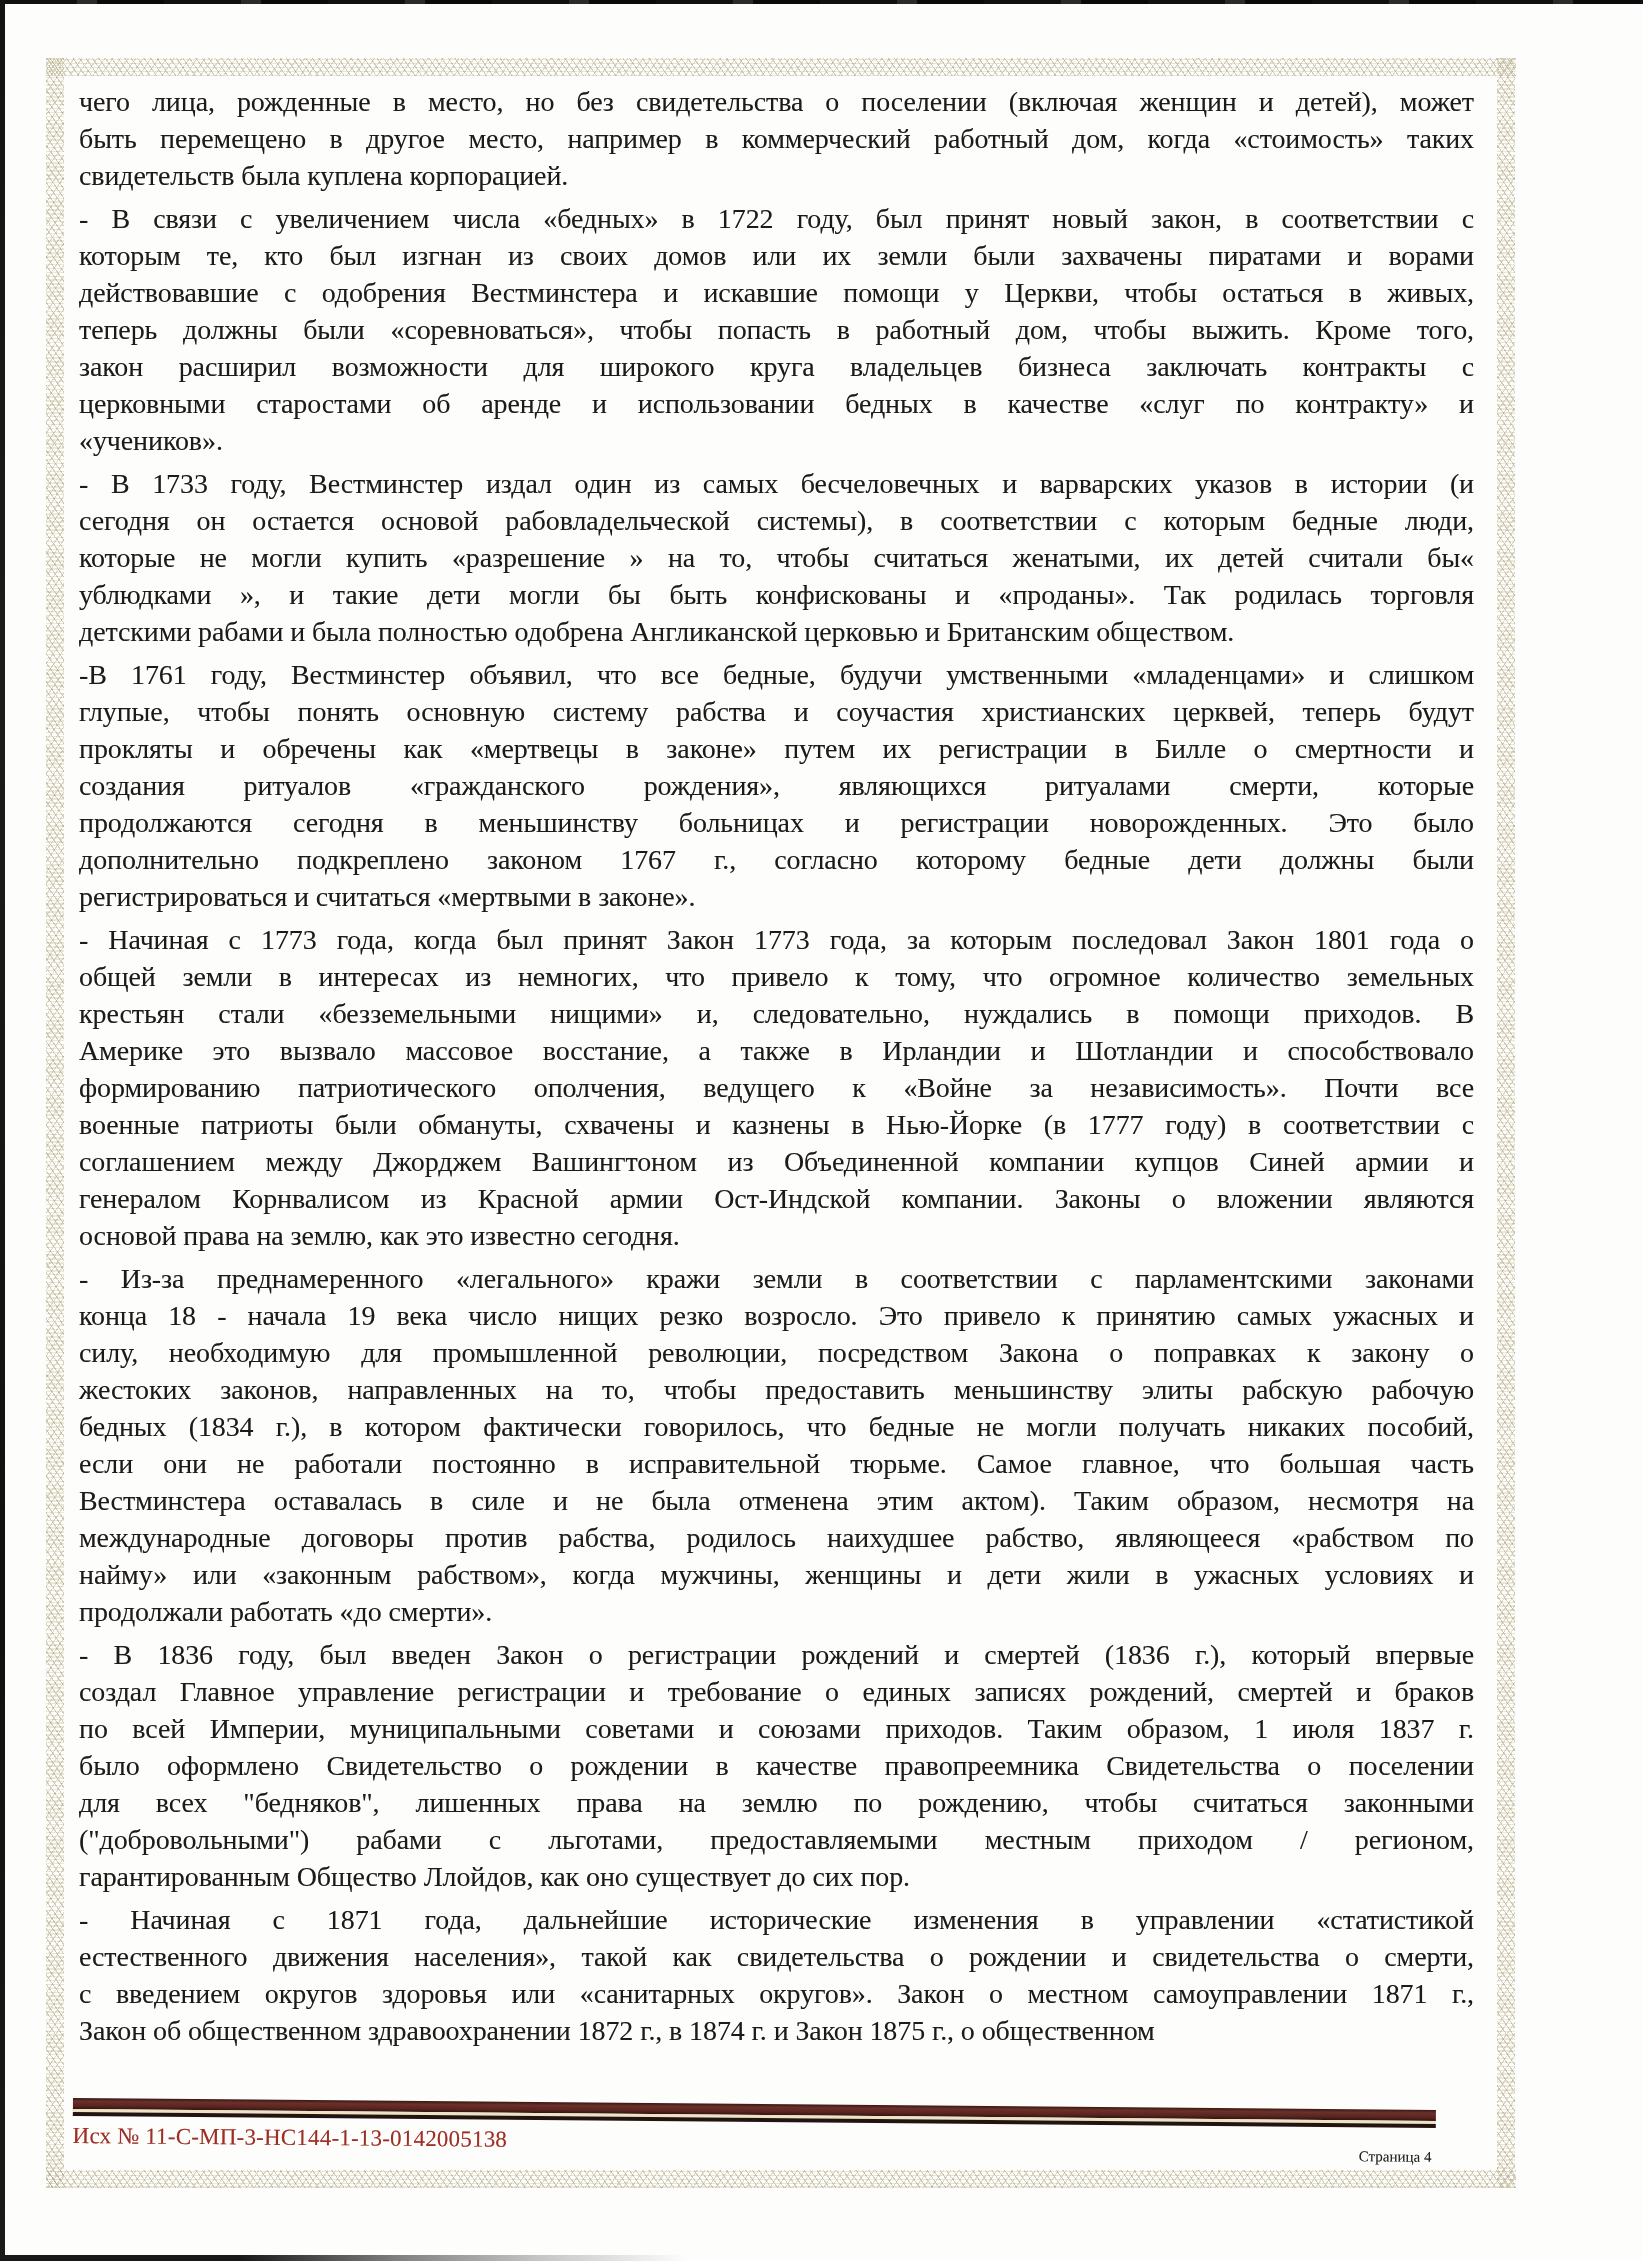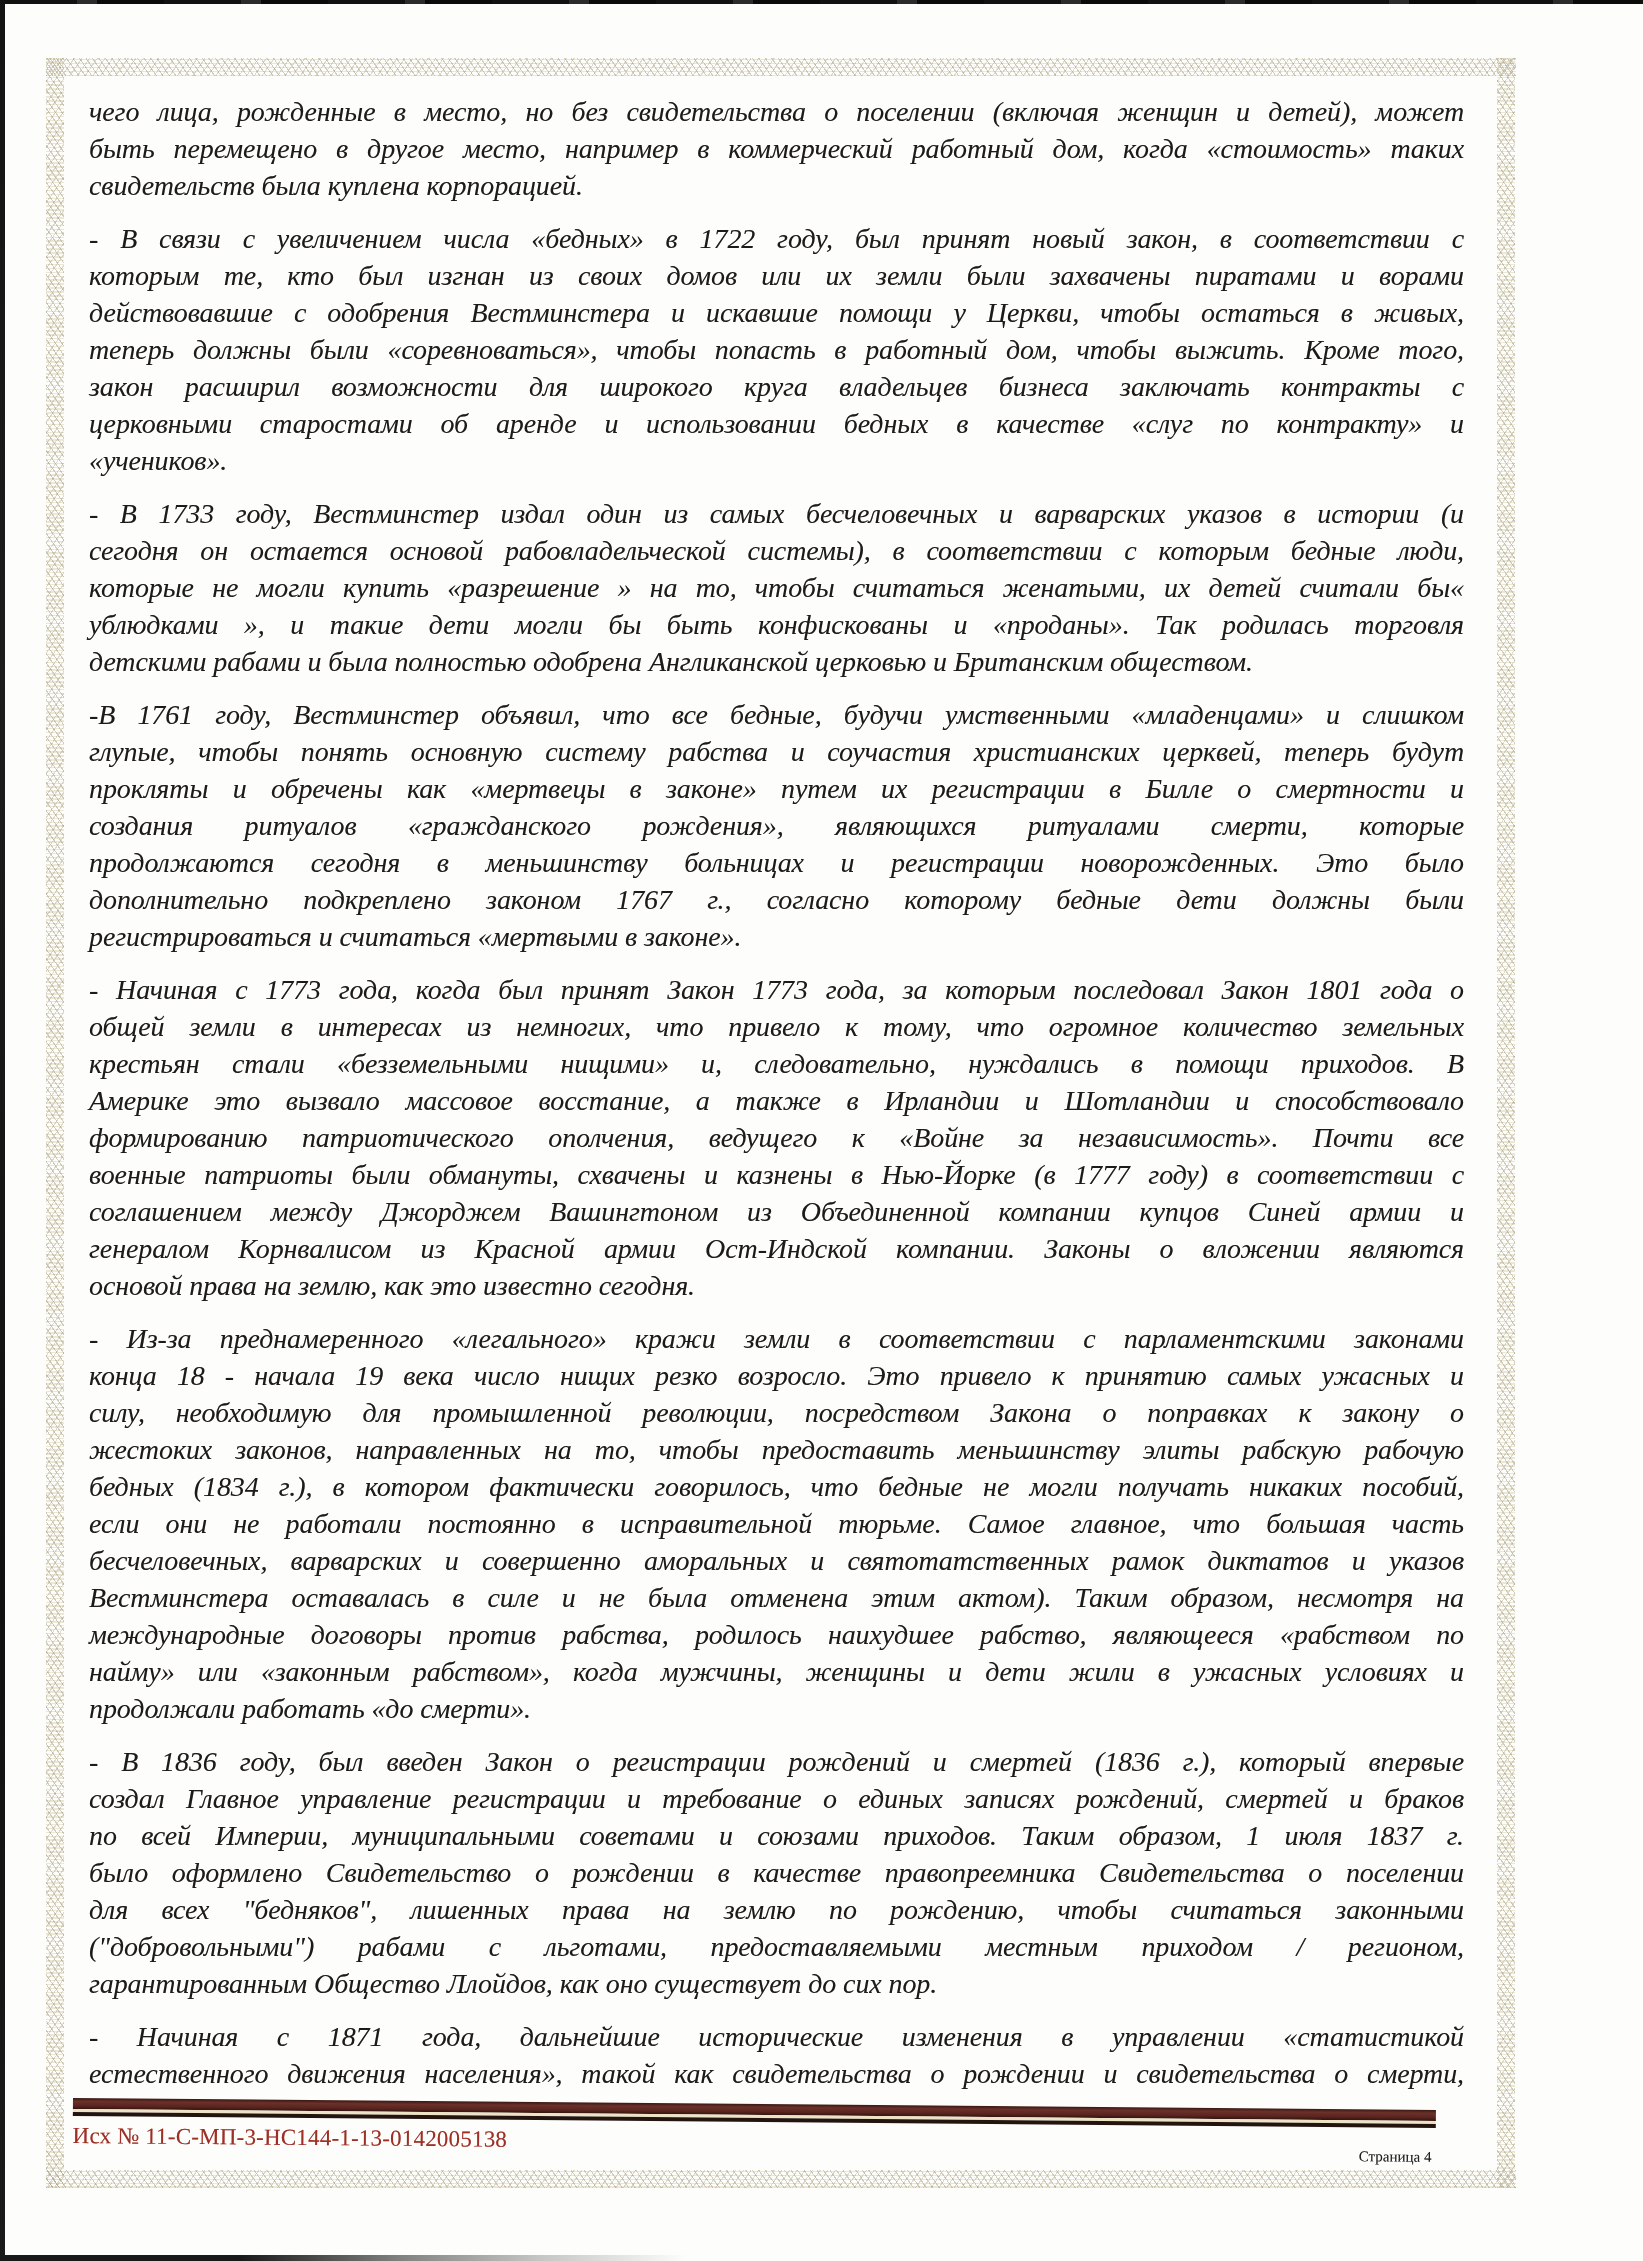--- a/index.html
+++ b/index.html
@@ -47,21 +47,21 @@
     position: absolute;
     left: 73px; top: 77px;
     width: 1407px; height: 2024px;
     overflow: hidden;
     font-size: 28px;
     line-height: 37px;
     letter-spacing: -0.1px;
     color: #1d1b18;
     text-shadow: 0 0 0.5px rgba(45,40,35,0.35);
   }
-  .para { margin: 16px; font-style: italic; }
+  .para { margin: 6px; }
   .line {
     text-align: justify;
     text-align-last: justify;
   }
   .line-end { text-align-last: auto; }
 
   
   .footer-block {
     position: absolute;
     left: 73px; top: 2098px;
@@ -145,21 +145,20 @@
         <div class="line">генералом Корнвалисом из Красной армии Ост-Индской компании. Законы о вложении являются</div>
         <div class="line line-end">основой права на землю, как это известно сегодня.</div>
       </div>
       <div class="para">
         <div class="line">- Из-за преднамеренного «легального» кражи земли в соответствии с парламентскими законами</div>
         <div class="line">конца 18 - начала 19 века число нищих резко возросло. Это привело к принятию самых ужасных и</div>
         <div class="line">силу, необходимую для промышленной революции, посредством Закона о поправках к закону о</div>
         <div class="line">жестоких законов, направленных на то, чтобы предоставить меньшинству элиты рабскую рабочую</div>
         <div class="line">бедных (1834 г.), в котором фактически говорилось, что бедные не могли получать никаких пособий,</div>
         <div class="line">если они не работали постоянно в исправительной тюрьме. Самое главное, что большая часть</div>
-        <div class="line">бесчеловечных, варварских и совершенно аморальных и святотатственных рамок диктатов и указов</div>
         <div class="line">Вестминстера оставалась в силе и не была отменена этим актом). Таким образом, несмотря на</div>
         <div class="line">международные договоры против рабства, родилось наихудшее рабство, являющееся «рабством по</div>
         <div class="line">найму» или «законным рабством», когда мужчины, женщины и дети жили в ужасных условиях и</div>
         <div class="line line-end">продолжали работать «до смерти».</div>
       </div>
       <div class="para">
         <div class="line">- В 1836 году, был введен Закон о регистрации рождений и смертей (1836 г.), который впервые</div>
         <div class="line">создал Главное управление регистрации и требование о единых записях рождений, смертей и браков</div>
         <div class="line">по всей Империи, муниципальными советами и союзами приходов. Таким образом, 1 июля 1837 г.</div>
         <div class="line">было оформлено Свидетельство о рождении в качестве правопреемника Свидетельства о поселении</div>

